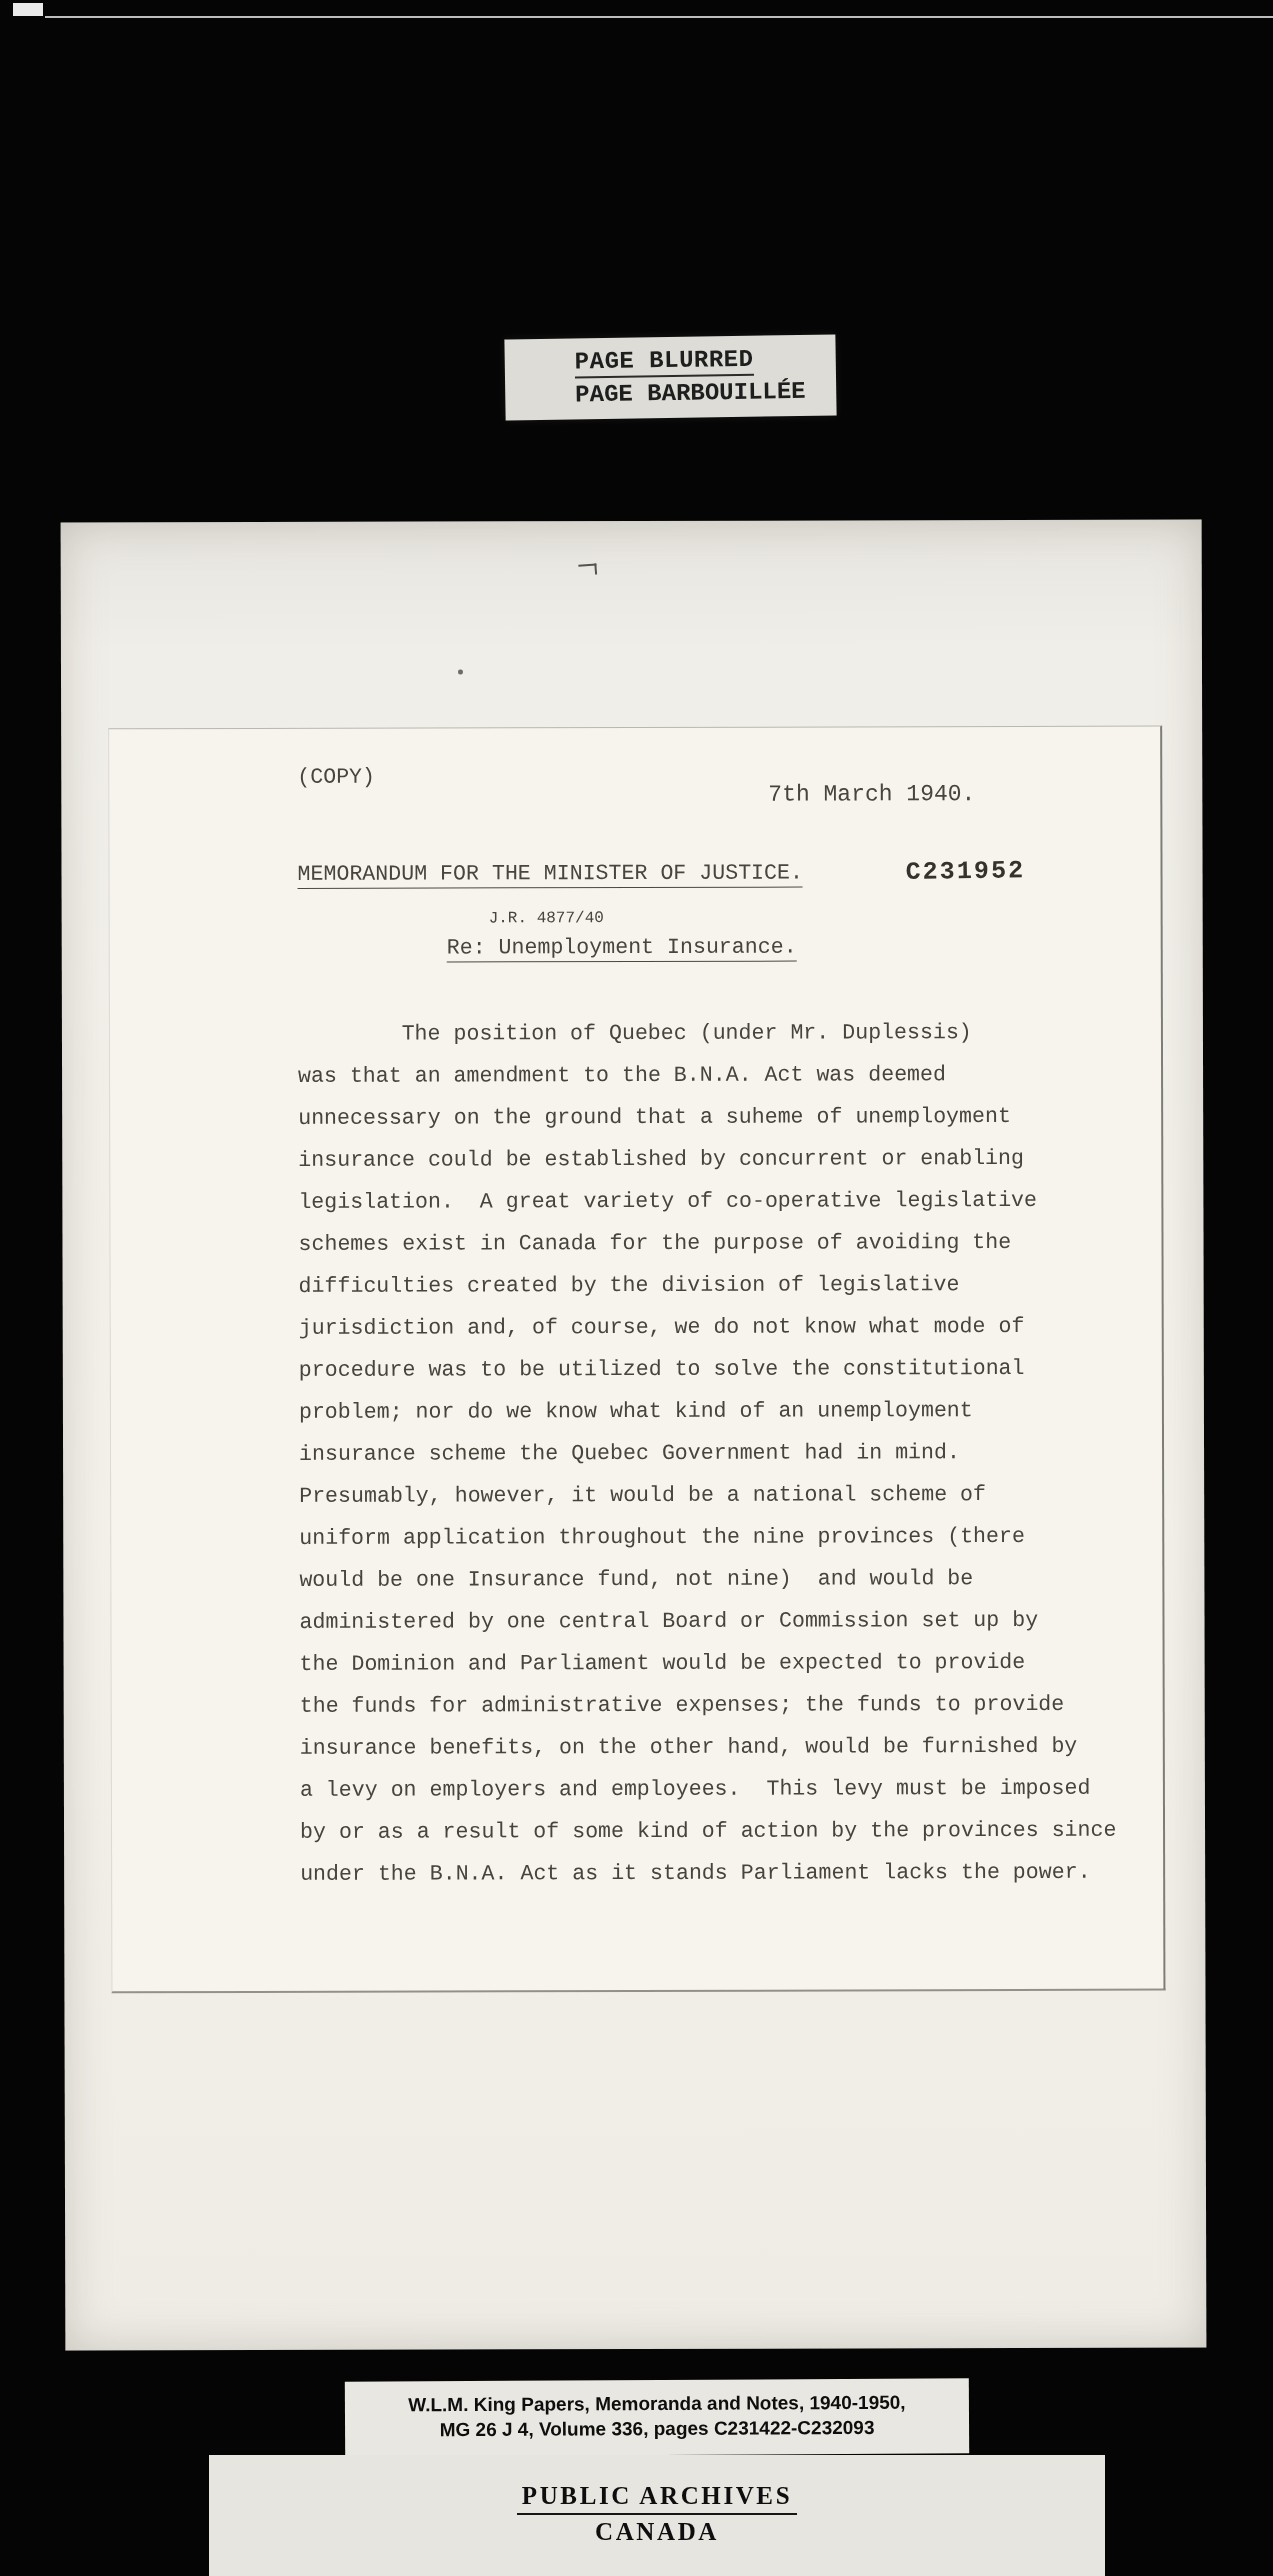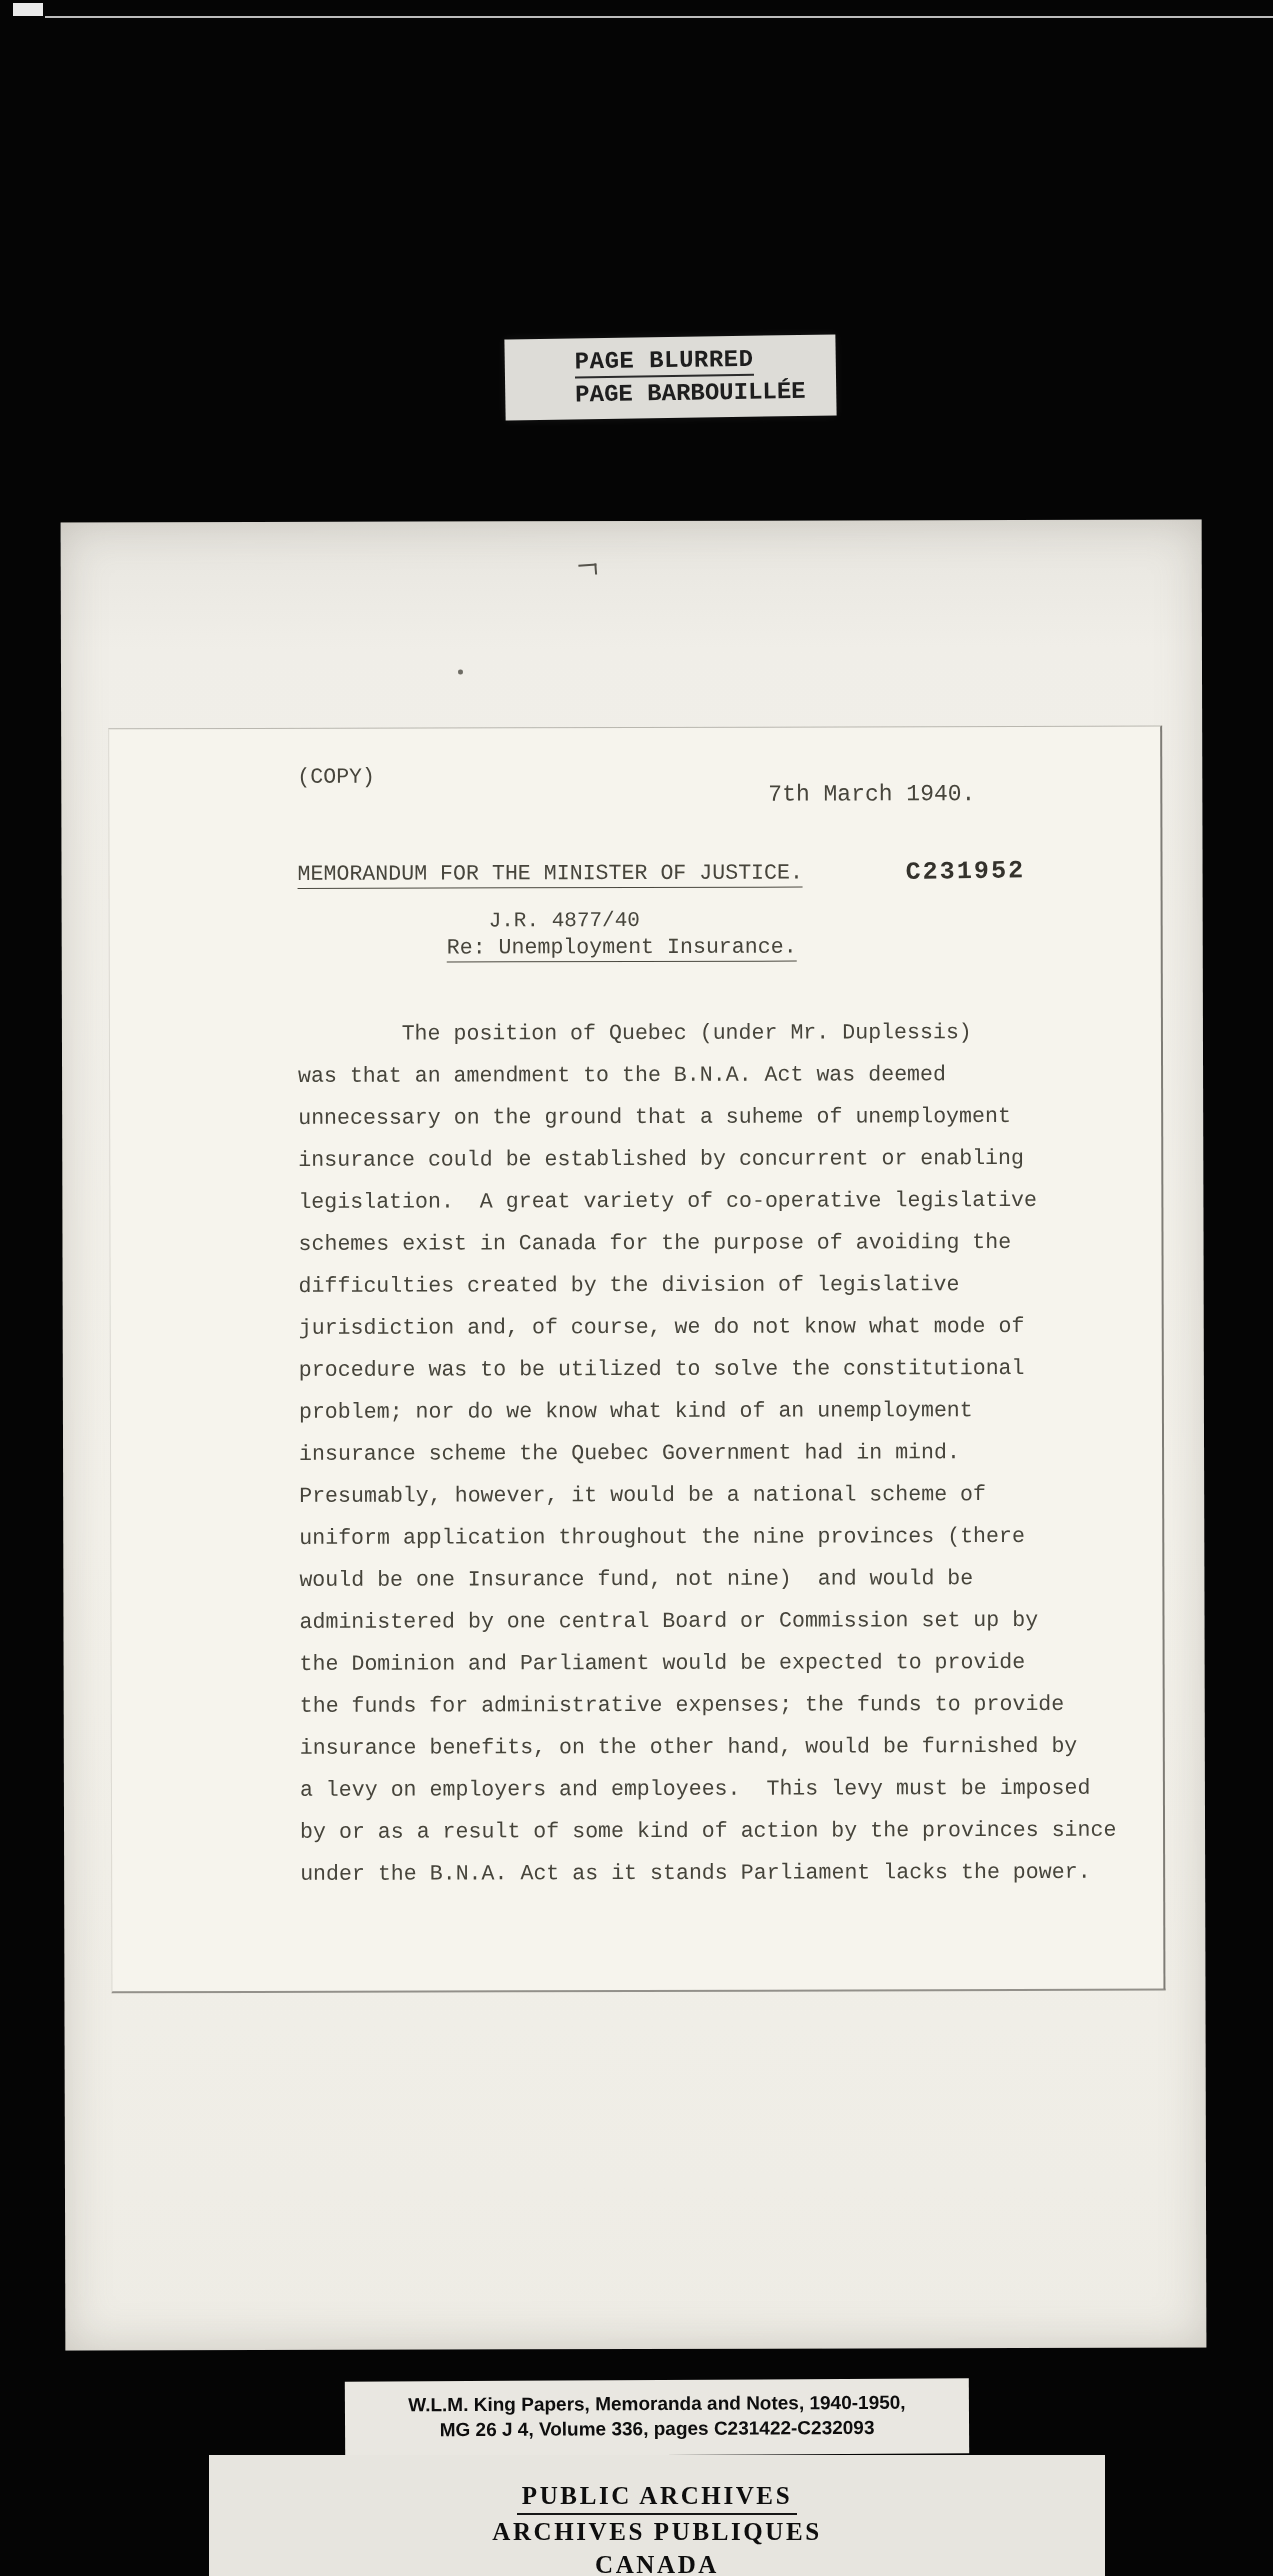--- a/index.html
+++ b/index.html
@@ -53,21 +53,21 @@
   #copy-label   { position:absolute; left:188px; top:36px;  font-size:21.6px; }
   #memo-date    { position:absolute; left:659px; top:54px; font-size:23px; }
   #memo-title   { position:absolute; left:188px; top:133px; font-size:21.6px; }
   #memo-title .u, #memo-subject .u {
     display:inline-block; border-bottom:1.5px solid #4a483f; padding-bottom:2.1px;
   }
   #page-stamp-number {
     position:absolute; left:796px; top:130px; font-size:25px; font-weight:bold;
     letter-spacing:2.1px; color:#34322c; transform:rotate(-0.8deg);
   }
-  #memo-file-number { position:absolute; left:379px; top:181px; font-size:21px;text-align:center; }
+  #memo-file-number { position:absolute; left:379px; top:181px; font-size:16px;text-align:center; }
   #memo-subject     { position:absolute; left:337px; top:207px; font-size:21.6px; }
   #memo-body {
     position:absolute; left:188px; top:284px; width:855px;
     font-size:21.6px; line-height:42px; white-space:pre; color:#46443b;
   }
 
   
   .mark-bracket { position:absolute; left:518px; top:43px; width:17.5px; height:11.3px;
     border-top:2.1px solid #55534b; border-right:2.1px solid #55534b; transform:rotate(-4deg); }
   .mark-check { position:absolute; left:143px; top:238px; width:2.1px; height:25px;
@@ -160,18 +160,17 @@
 
   <div id="source-label">
     <div>W.L.M. King Papers, Memoranda and Notes, 1940-1950,</div>
     <div>MG 26 J 4, Volume 336, pages C231422-C232093</div>
   </div>
 
   <div id="institution-label">
     <div>
       <span class="u1">PUBLIC ARCHIVES</span>
     </div>
-    <div>ARCHIVES PUBLIQUES</div>
     <div>CANADA</div>
   </div>
 
 </div>
 
 
 </body></html>

